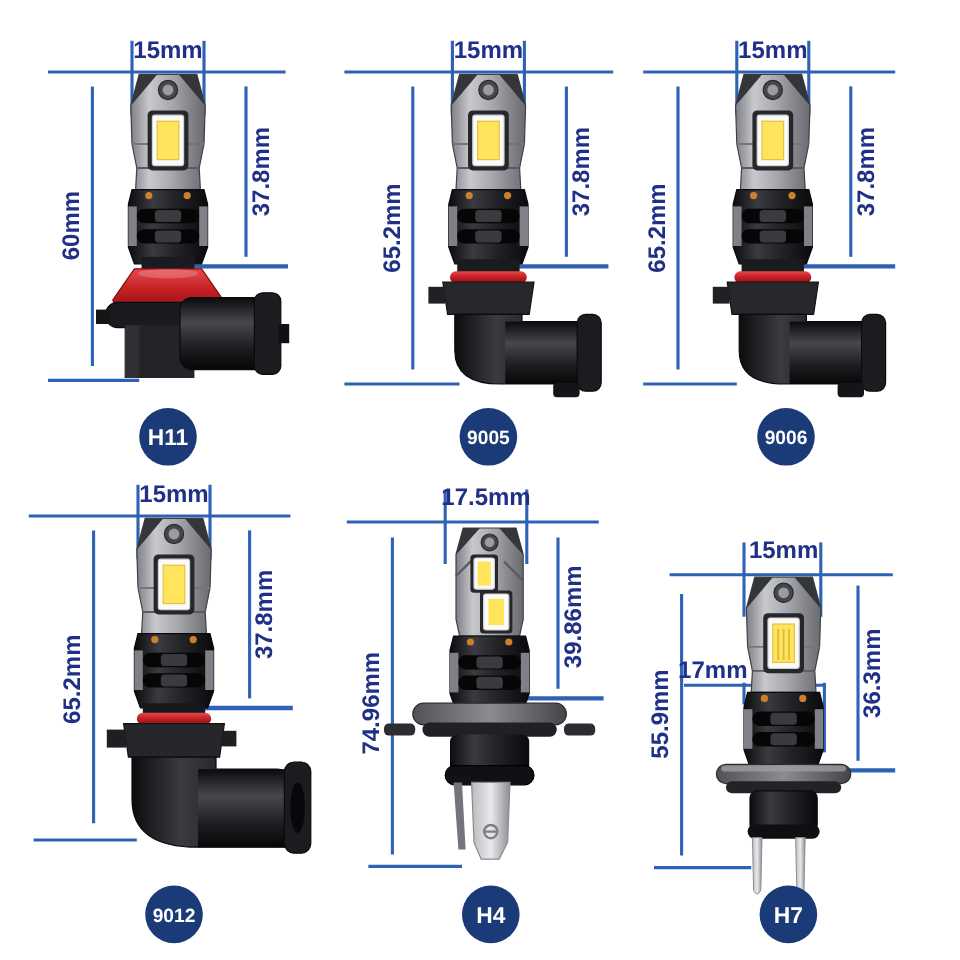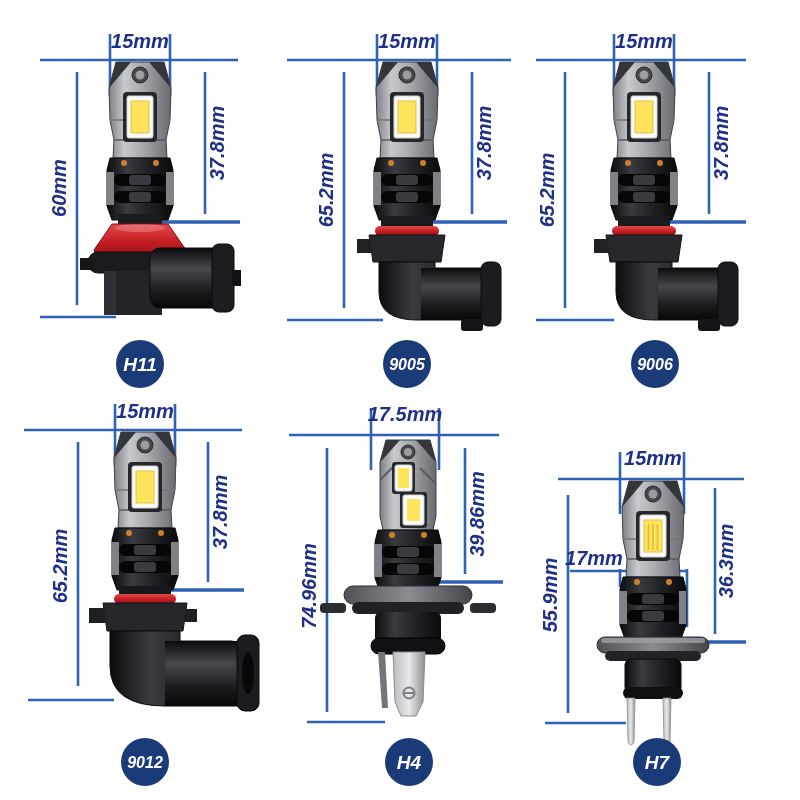--- a/index.html
+++ b/index.html
@@ -1,19 +1,19 @@
 <!DOCTYPE html>
 <html style="--background: #ffffff; --dimension-line-color: #2e62b4; --dimension-text-color: #1f3086; --badge-color: #1a3a78; --badge-text-color: #ffffff; --led-chip-color: #ffe45c; --oring-color: #c51f24;"><head>
 <meta charset="utf-8">
 <style>
   html,body{margin:0;padding:0;background:#fff;}
   .sheet{
     position:relative;width:800px;height:800px;background:var(--background,#ffffff);
     display:grid;grid-template-columns:267px 267px 266px;grid-template-rows:390px 410px;
-    font-family:"Liberation Sans",sans-serif;overflow:hidden;font-style:italic;
+    font-family:"Liberation Sans",sans-serif;overflow:hidden;
   }
   svg.cell{display:block;width:100%;height:100%;}
   .dl{stroke:var(--dimension-line-color,#2e62b4);stroke-width:2.6;fill:none;}
   .dl2{stroke-width:3.6;}
   .dt{fill:var(--dimension-text-color,#1f3086);font-weight:bold;font-size:20px;
       text-anchor:middle;font-family:"Liberation Sans",sans-serif;}
   .badge{fill:var(--badge-color,#1a3a78);}
   .bt{fill:var(--badge-text-color,#ffffff);font-weight:bold;font-size:19px;
       text-anchor:middle;font-family:"Liberation Sans",sans-serif;}
   .bt4{font-size:16px;}

